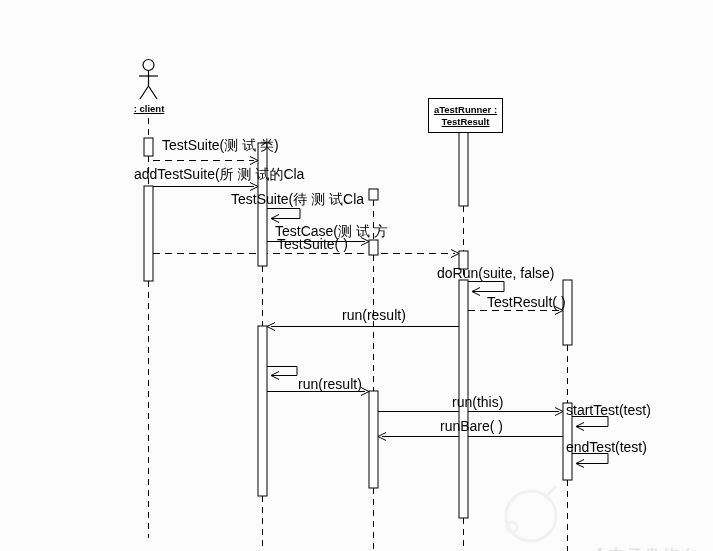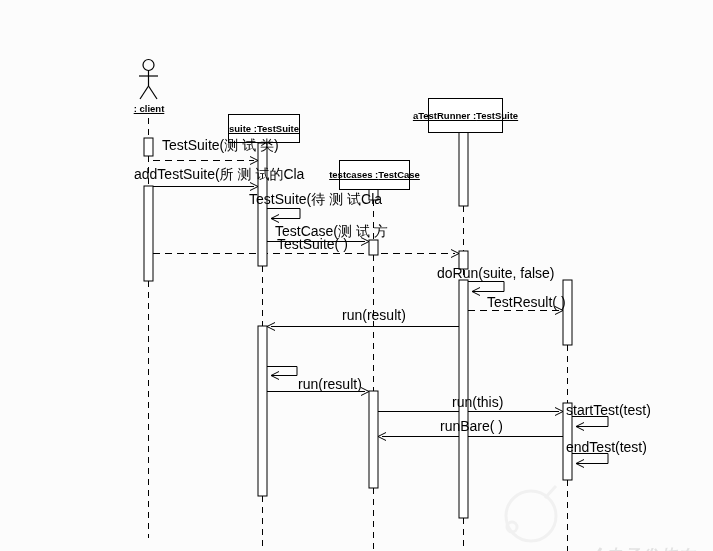--- a/index.html
+++ b/index.html
@@ -1,19 +1,19 @@
 <!DOCTYPE html>
 <html><head>
 <meta charset="utf-8">
 <style>
   html,body{margin:0;padding:0;}
   body{width:713px;height:551px;background:#fcfcfc;font-family:"Liberation Sans",sans-serif;}
   .stage{position:relative;width:713px;height:551px;overflow:hidden;background:#fcfcfc;margin-top:48px;}
   .stage svg.canvas{position:absolute;left:0;top:0;}
-  .obj{position:absolute;background:#ffffff;border:1px solid #000;display:flex;flex-direction:row;
+  .obj{position:absolute;background:#ffffff;border:1px solid #000;display:flex;flex-direction:column;
        align-items:center;justify-content:center;font-size:9.5px;font-weight:bold;line-height:12px;color:#000;}
   .obj span{text-decoration:underline;white-space:nowrap;}
   .actor-label{position:absolute;left:125px;top:55px;width:48px;text-align:center;font-size:9.5px;
        font-weight:bold;text-decoration:underline;color:#000;}
   .msg{position:absolute;font-size:14px;color:#000;white-space:nowrap;line-height:10px;}
   .caption{position:absolute;left:327px;top:523px;font-size:13px;letter-spacing:1px;color:#7d7d7d;}
   .watermark{position:absolute;left:568px;top:494px;width:145px;color:#e2e2e2;}
   .wm-text{position:absolute;left:38px;top:4px;}
   .wm-brand{font-size:16px;font-weight:bold;font-style:italic;letter-spacing:2px;white-space:nowrap;}
   .wm-url{font-size:10.5px;font-weight:bold;letter-spacing:0.5px;white-space:nowrap;color:#eaeaea;}
@@ -93,36 +93,28 @@
       <circle cx="148.5" cy="17" r="5.5"></circle>
       <line x1="148.5" y1="22.5" x2="148.5" y2="38"></line>
       <line x1="139" y1="28" x2="158" y2="28"></line>
       <line x1="148.5" y1="38" x2="140" y2="51"></line>
       <line x1="148.5" y1="38" x2="157" y2="51"></line>
     </g>
   </svg>
 
   <div class="actor-label">: client</div>
 
-  <div class="obj" style="left:228px;top:66px;width:70px;height:27px">
-    <span>suite :</span>
-    <span>TestSuite</span>
-  </div>
-  <div class="obj" style="left:339px;top:112px;width:69px;height:28px">
-    <span>testcases :</span>
-    <span>TestCase</span>
-  </div>
   <div class="obj" style="left:428px;top:50px;width:73px;height:33px">
     <span>aTestRunner :</span>
-    <span>TestSuite</span>
+    <span>TestResult</span>
   </div>
 
   <span class="msg" style="left:162px;top:92px">TestSuite(测 试 类)</span>
   <span class="msg" style="left:134px;top:121px">addTestSuite(所 测 试的Cla</span>
-  <span class="msg" style="left:249px;top:146px">TestSuite(待 测 试Cla</span>
+  <span class="msg" style="left:231px;top:146px">TestSuite(待 测 试Cla</span>
   <span class="msg" style="left:275px;top:178px">TestCase(测 试 方</span>
   <span class="msg" style="left:277px;top:191px">TestSuite( )</span>
   <span class="msg" style="left:437px;top:220px">doRun(suite, false)</span>
   <span class="msg" style="left:487px;top:249px">TestResult( )</span>
   <span class="msg" style="left:342px;top:262px">run(result)</span>
   <span class="msg" style="left:298px;top:331px">run(result)</span>
   <span class="msg" style="left:452px;top:349px">run(this)</span>
   <span class="msg" style="left:566px;top:357px">startTest(test)</span>
   <span class="msg" style="left:440px;top:373px">runBare( )</span>
   <span class="msg" style="left:566px;top:394px">endTest(test)</span>

